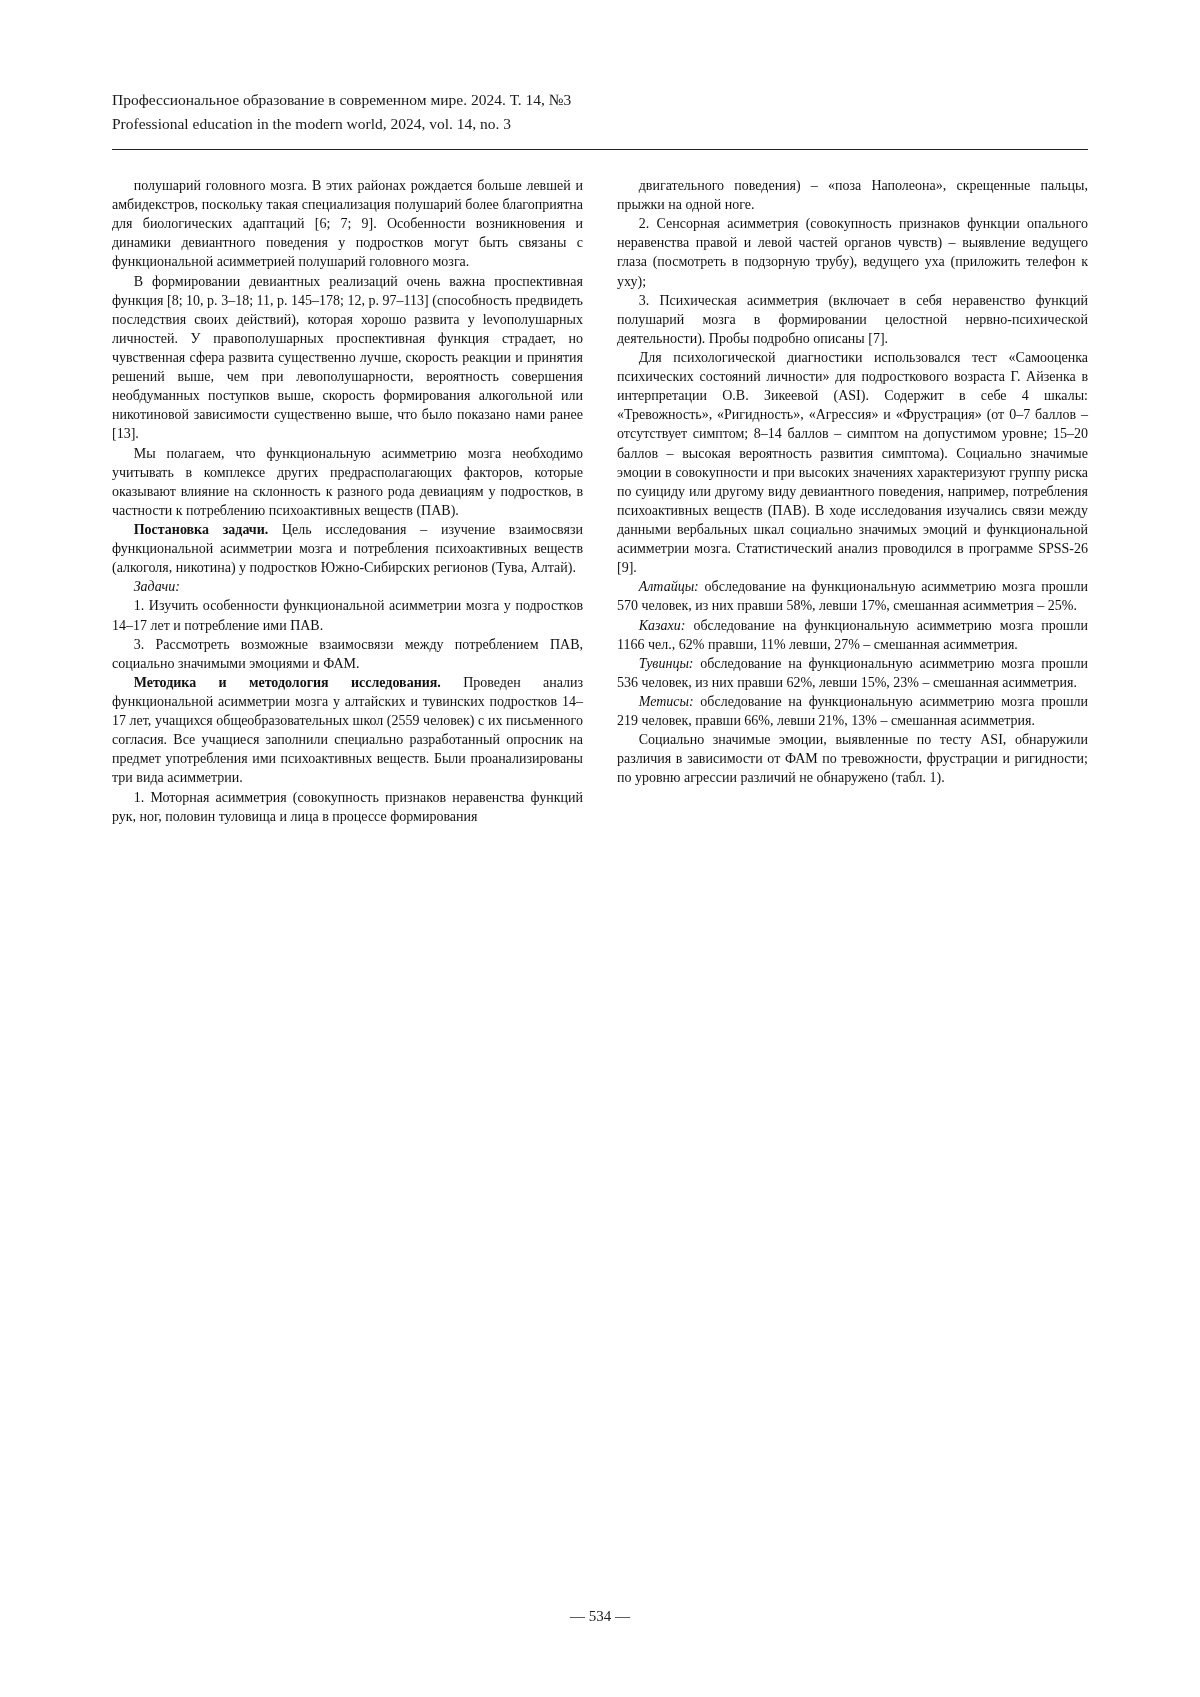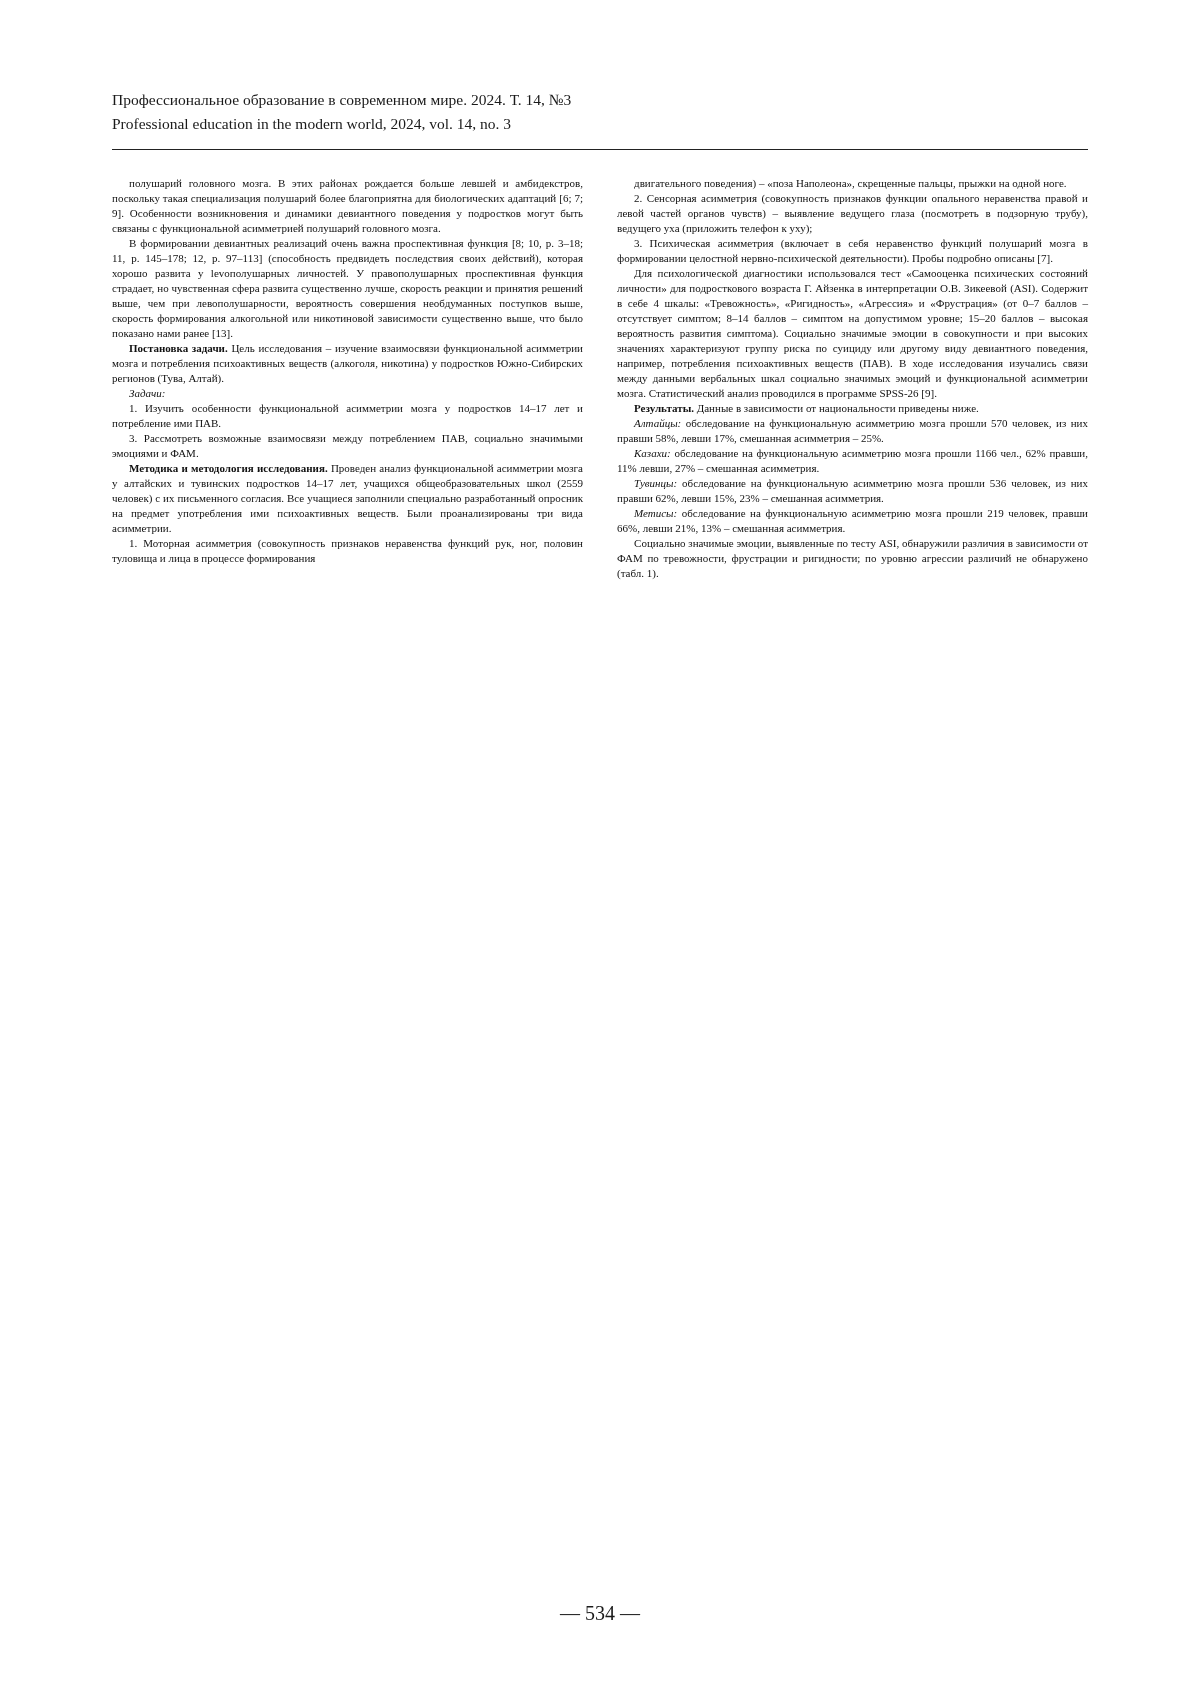--- a/index.html
+++ b/index.html
@@ -33,21 +33,21 @@
     border-top: 1.2px solid #222;
     margin: 13px 0 0 0;
   }
   .columns {
     display: flex;
     gap: 34px;
     margin-top: 26px;
   }
   .col {
     width: 474px;
-    font-size: 11px;
+    font-size: 14px;
     line-height: 1.365;
     text-align: justify;
     text-justify: inter-word;
     hyphens: manual;
   }
   .col p {
     margin: 0;
     text-indent: 1.55em;
   }
   .b {
@@ -55,59 +55,59 @@
   }
   .i {
     font-style: italic;
   }
   .footer {
     position: absolute;
     left: 0;
     right: 0;
     bottom: 72px;
     text-align: center;
-    font-size: 20px;
+    font-size: 15px;
     color: #1a1a1a;
   }
 </style>
 </head>
 <body>
 
 <div class="page">
 
   <div class="header">
     <div>Профессиональное образование в современном мире. 2024. Т. 14, №3</div>
     <div>Professional education in the modern world, 2024, vol. 14, no. 3</div>
   </div>
   <hr class="header-rule">
 
   <div class="columns">
 
     <div class="col">
       <p>полушарий головного мозга. В этих районах рождается больше левшей и амбидекстров, поскольку такая специализация полушарий более благоприятна для биологических адаптаций [6; 7; 9]. Особенности возникновения и динамики девиантного поведения у подростков могут быть связаны с функциональной асимметрией полушарий головного мозга.</p>
       <p>В формировании девиантных реализаций очень важна проспективная функция [8; 10, p. 3–18; 11, p. 145–178; 12, p. 97–113] (способность предвидеть последствия своих действий), которая хорошо развита у levополушарных личностей. У правополушарных проспективная функция страдает, но чувственная сфера развита существенно лучше, скорость реакции и принятия решений выше, чем при левополушарности, вероятность совершения необдуманных поступков выше, скорость формирования алкогольной или никотиновой зависимости существенно выше, что было показано нами ранее [13].</p>
+      <p>Мы полагаем, что функциональную асимметрию мозга необходимо учитывать в комплексе других предрасполагающих факторов, которые оказывают влияние на склонность к разного рода девиациям у подростков, в частности к потреблению психоактивных веществ (ПАВ).</p>
 
       <p><span class="b">Постановка задачи.</span><span> Цель исследования – изучение взаимосвязи функциональной асимметрии мозга и потребления психоактивных веществ (алкоголя, никотина) у подростков Южно-Сибирских регионов (Тува, Алтай).</span></p>
 
       <p class="i">Задачи:</p>
       <p>1. Изучить особенности функциональной асимметрии мозга у подростков 14–17 лет и потребление ими ПАВ.</p>
       <p>3. Рассмотреть возможные взаимосвязи между потреблением ПАВ, социально значимыми эмоциями и ФАМ.</p>
 
       <p><span class="b">Методика и методология исследования.</span><span> Проведен анализ функциональной асимметрии мозга у алтайских и тувинских подростков 14–17 лет, учащихся общеобразовательных школ (2559 человек) с их письменного согласия. Все учащиеся заполнили специально разработанный опросник на предмет употребления ими психоактивных веществ. Были проанализированы три вида асимметрии.</span></p>
 
       <p>1. Моторная асимметрия (совокупность признаков неравенства функций рук, ног, половин туловища и лица в процессе формирования</p>
     </div>
 
     <div class="col">
       <p>двигательного поведения) – «поза Наполеона», скрещенные пальцы, прыжки на одной ноге.</p>
       <p>2. Сенсорная асимметрия (совокупность признаков функции опального неравенства правой и левой частей органов чувств) – выявление ведущего глаза (посмотреть в подзорную трубу), ведущего уха (приложить телефон к уху);</p>
       <p>3. Психическая асимметрия (включает в себя неравенство функций полушарий мозга в формировании целостной нервно-психической деятельности). Пробы подробно описаны [7].</p>
       <p>Для психологической диагностики использовался тест «Самооценка психических состояний личности» для подросткового возраста Г. Айзенка в интерпретации О.В. Зикеевой (ASI). Содержит в себе 4 шкалы: «Тревожность», «Ригидность», «Агрессия» и «Фрустрация» (от 0–7 баллов – отсутствует симптом; 8–14 баллов – симптом на допустимом уровне; 15–20 баллов – высокая вероятность развития симптома). Социально значимые эмоции в совокупности и при высоких значениях характеризуют группу риска по суициду или другому виду девиантного поведения, например, потребления психоактивных веществ (ПАВ). В ходе исследования изучались связи между данными вербальных шкал социально значимых эмоций и функциональной асимметрии мозга. Статистический анализ проводился в программе SPSS-26 [9].</p>
 
-      <p><span class="b">Результаты.</span><span> Данные в зависимости от национальности приведены ниже.</span></p>
 
       <p><span class="i">Алтайцы:</span><span> обследование на функциональную асимметрию мозга прошли 570 человек, из них правши 58%, левши 17%, смешанная асимметрия – 25%.</span></p>
       <p><span class="i">Казахи:</span><span> обследование на функциональную асимметрию мозга прошли 1166 чел., 62% правши, 11% левши, 27% – смешанная асимметрия.</span></p>
       <p><span class="i">Тувинцы:</span><span> обследование на функциональную асимметрию мозга прошли 536 человек, из них правши 62%, левши 15%, 23% – смешанная асимметрия.</span></p>
       <p><span class="i">Метисы:</span><span> обследование на функциональную асимметрию мозга прошли 219 человек, правши 66%, левши 21%, 13% – смешанная асимметрия.</span></p>
 
       <p>Социально значимые эмоции, выявленные по тесту ASI, обнаружили различия в зависимости от ФАМ по тревожности, фрустрации и ригидности; по уровню агрессии различий не обнаружено (табл. 1).</p>
     </div>
 
   </div>

